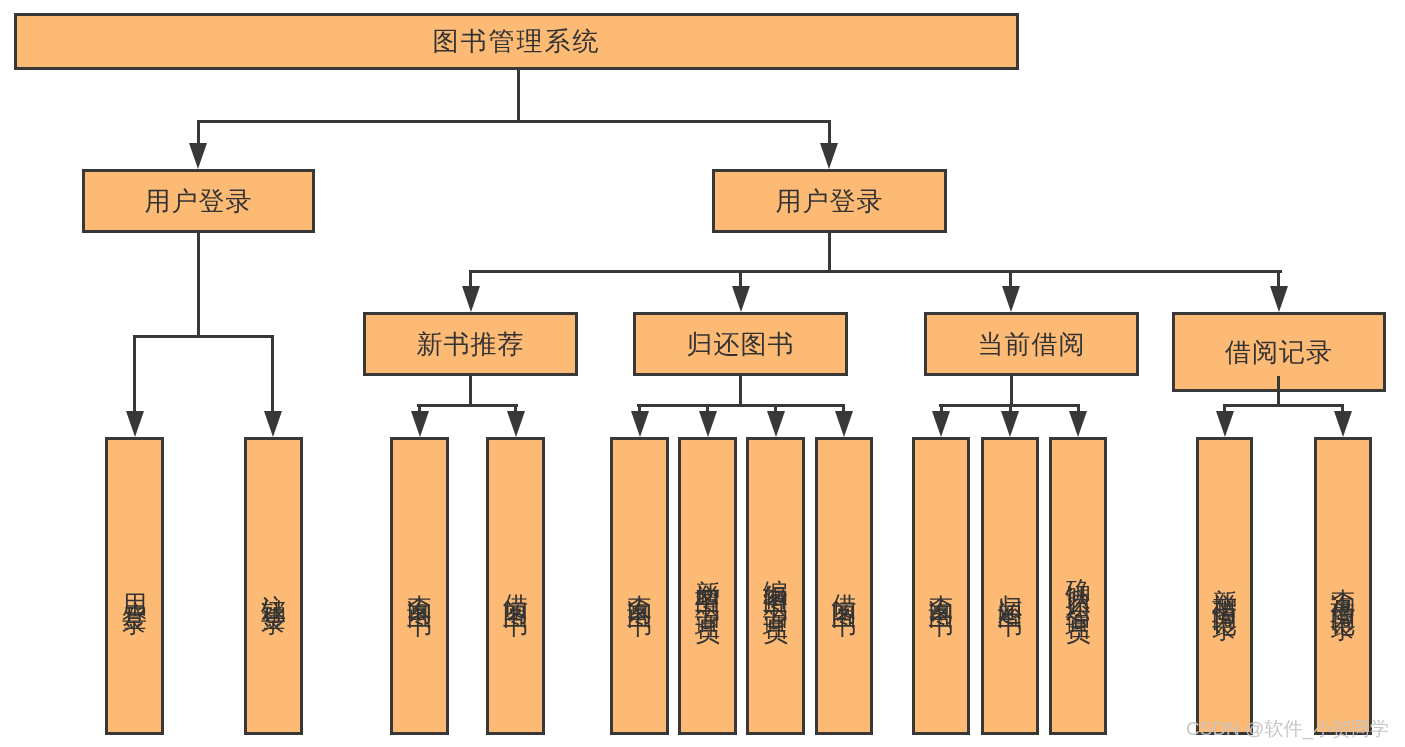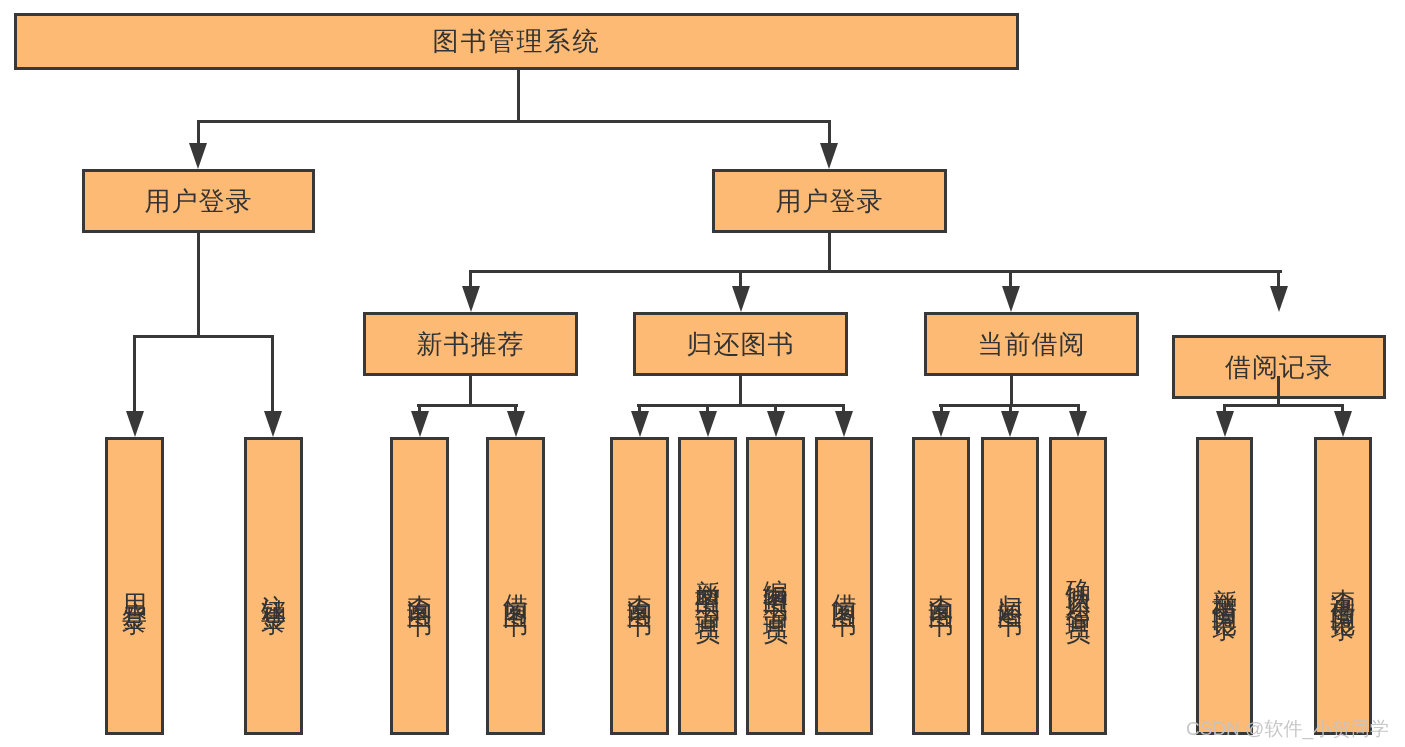--- a/index.html
+++ b/index.html
@@ -107,21 +107,21 @@
 
   <div class="box" style="left:363px;top:312px;width:215px;height:64px;">
     <span class="hlabel">新书推荐</span>
   </div>
   <div class="box" style="left:633px;top:312px;width:215px;height:64px;">
     <span class="hlabel">归还图书</span>
   </div>
   <div class="box" style="left:904px;top:312px;width:215px;height:64px;margin-left:20px;">
     <span class="hlabel">当前借阅</span>
   </div>
-  <div class="box" style="left:1172px;top:312px;width:214px;height:64px;margin-top:23px;">
+  <div class="box" style="left:1172px;top:312px;width:214px;height:80px;">
     <span class="hlabel">借阅记录</span>
   </div>
 
   <div class="line" style="left:469px;top:376px;width:3px;height:30px;"></div>
   <div class="line" style="left:417px;top:404px;width:101px;height:3px;"></div>
   <div class="line" style="left:418px;top:404px;width:3px;height:9px;"></div>
   <div class="arrow" style="left:411px;top:411px;"></div>
   <div class="line" style="left:514px;top:404px;width:3px;height:9px;"></div>
   <div class="arrow" style="left:507px;top:411px;"></div>
 

